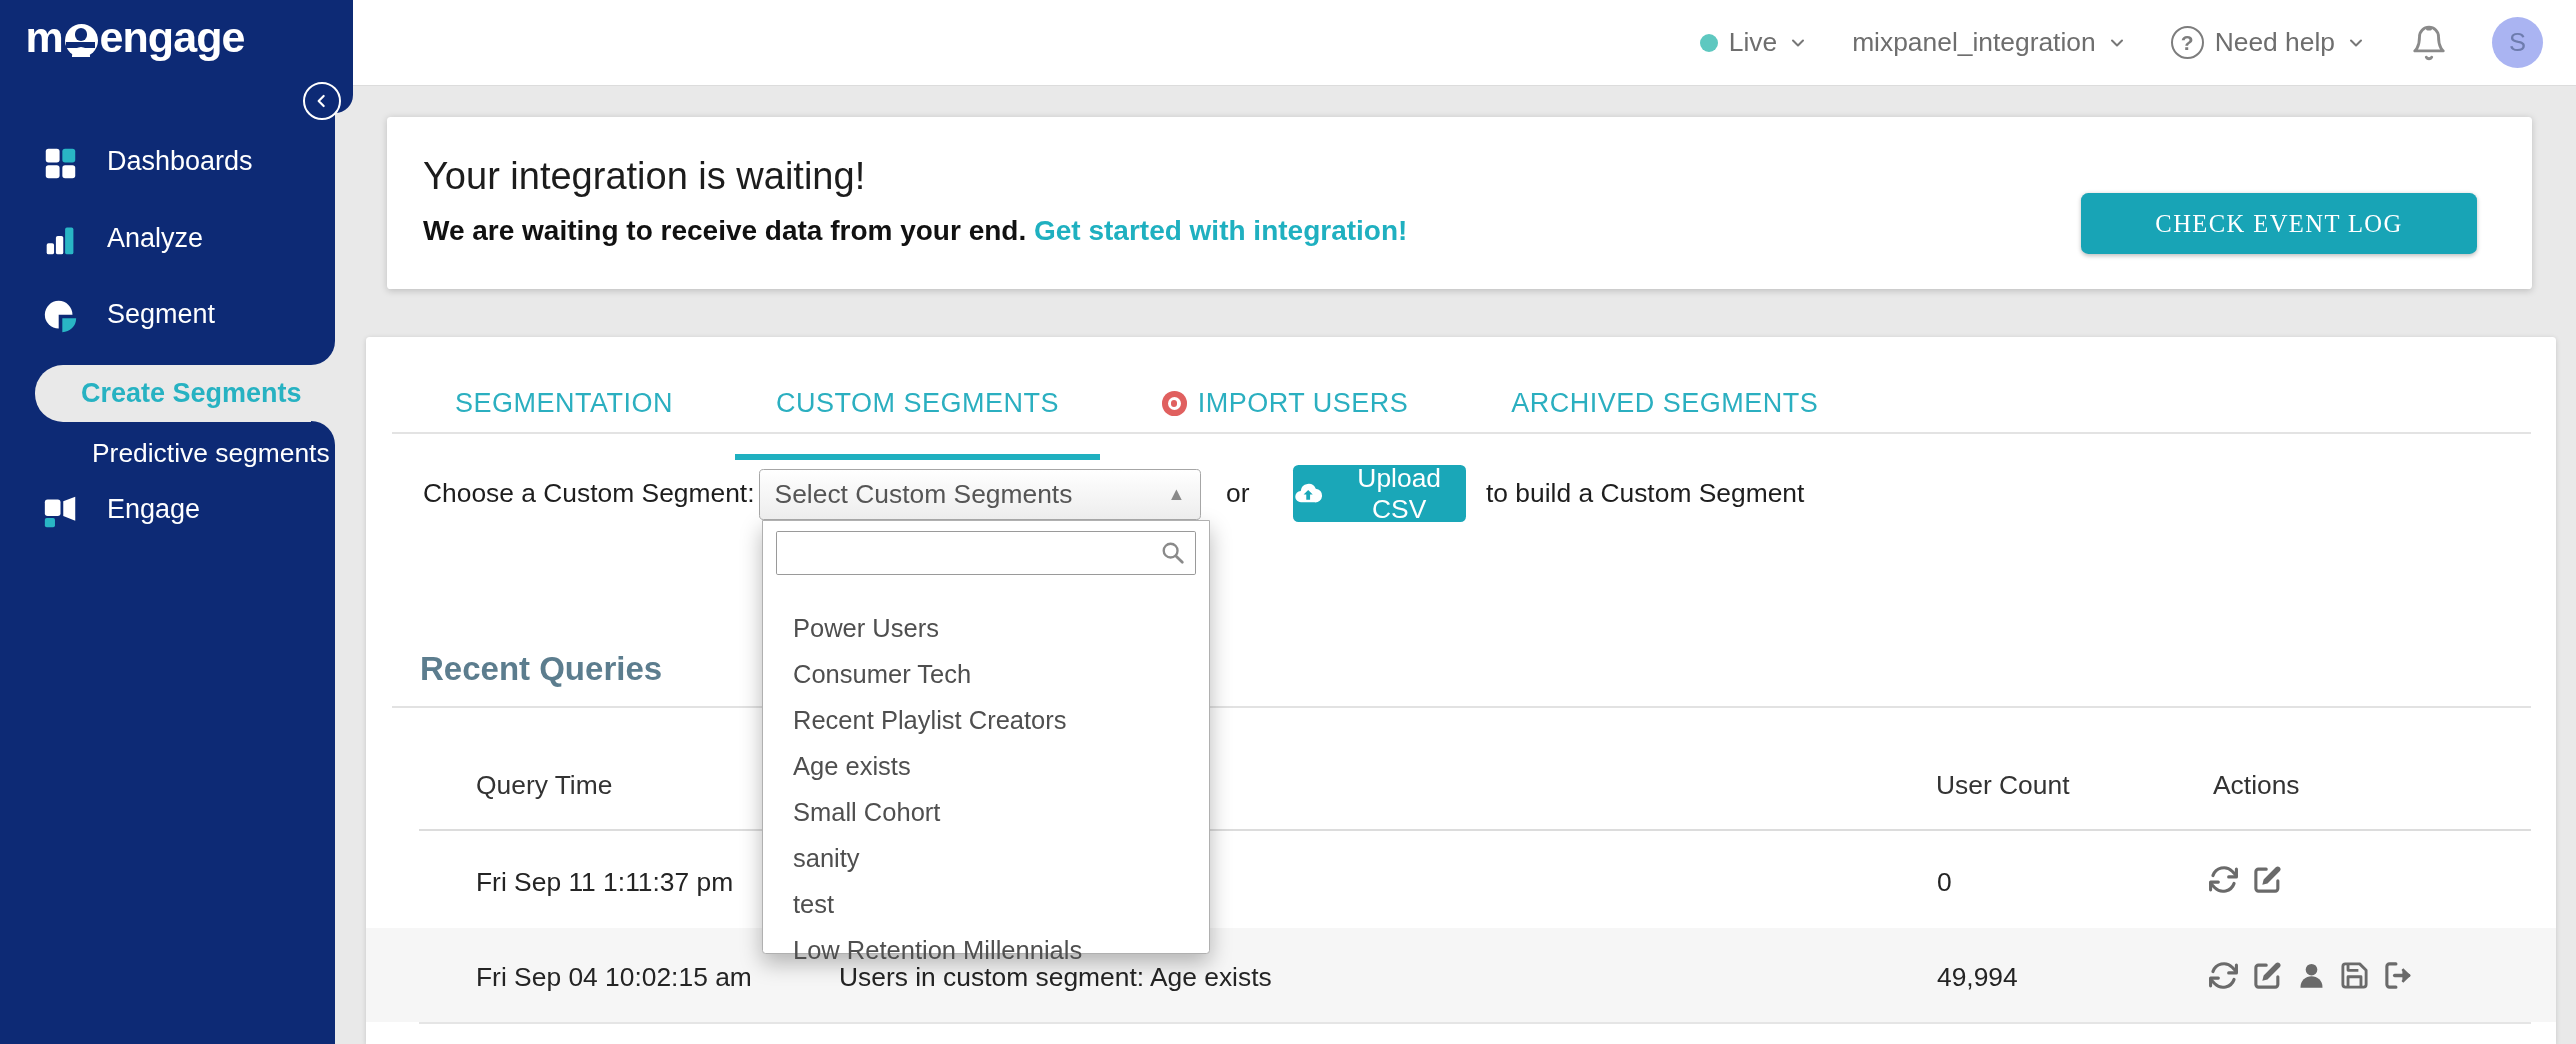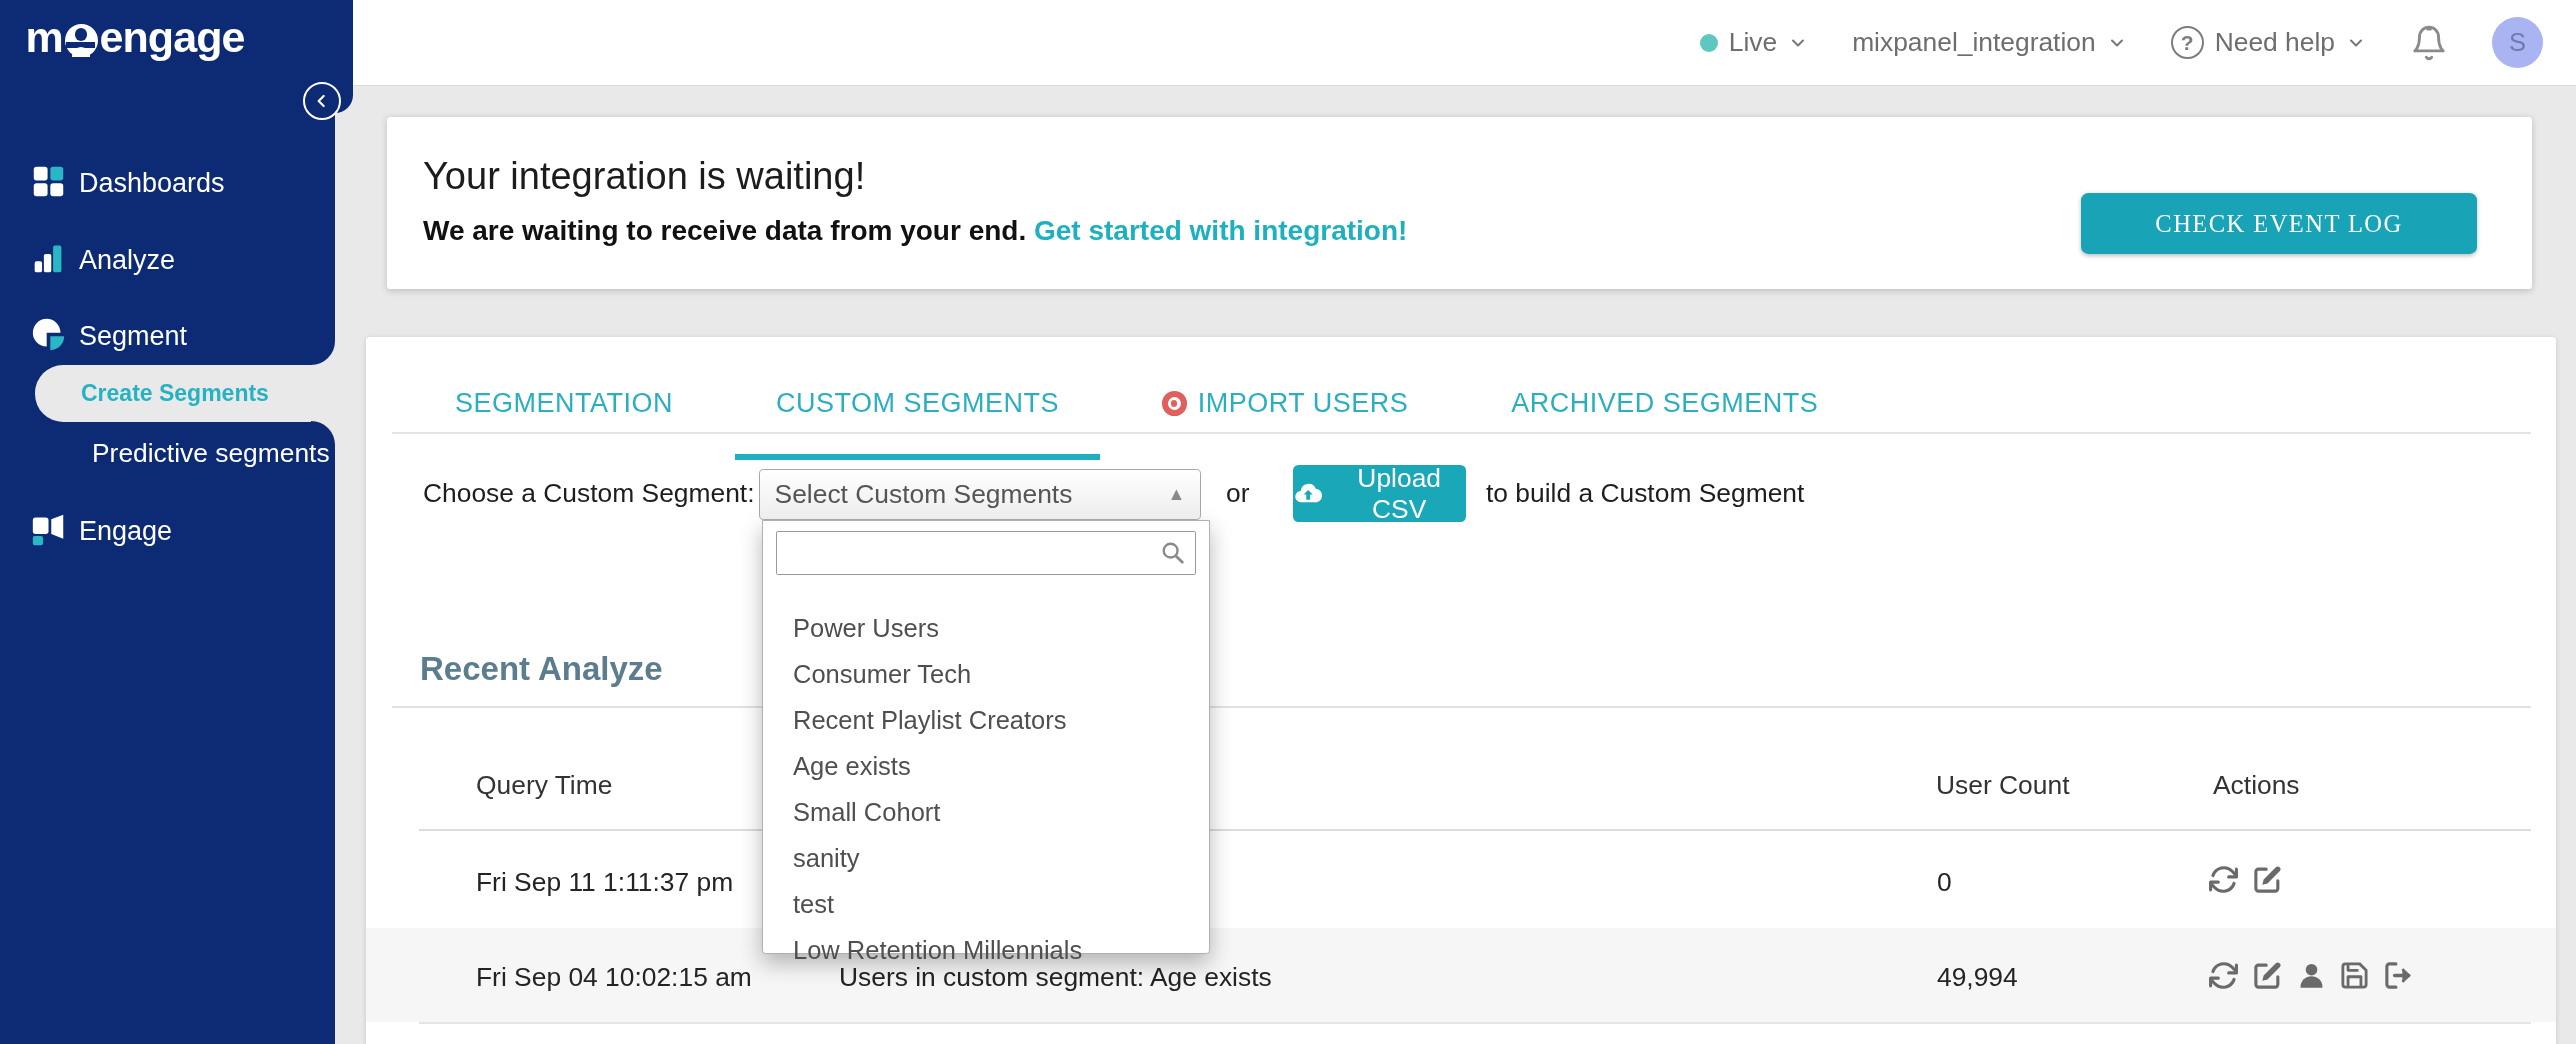--- a/index.html
+++ b/index.html
@@ -28,26 +28,26 @@
   .collapse-btn { position:absolute; left:303px; top:82px; width:38px; height:38px; border-radius:50%;
                   background:#0d2a75; border:2.7px solid #fff; z-index:6; display:flex;
                   align-items:center; justify-content:center; cursor:pointer; }
   .logo { position:absolute; left:25.5px; top:12.8px; display:flex; align-items:center;
           color:#fff; font-size:43px; font-weight:bold; letter-spacing:-0.9px; }
   .logo-o { position:relative; width:33px; height:33px; background:#fff; border-radius:50%; margin:5.5px 1.8px 0 1.8px; }
   .logo-o .head { position:absolute; left:10px; top:4.6px; width:12.8px; height:12.8px; background:#0d2a75; border-radius:50%; }
   .logo-o .band { position:absolute; left:1.8px; top:18px; width:29px; height:6.4px; background:#0d2a75; }
   .logo-o .shoulders { position:absolute; left:7.3px; top:23px; width:18px; height:10px; background:#fff;
                        border-radius:9px 9px 0 0; }
-  .nav-item { position:absolute; left:31px; display:flex; align-items:flex-end; gap:13px;
+  .nav-item { position:absolute; left:43px; display:flex; align-items:flex-start; gap:29px;
               color:#fff; font-size:27px; cursor:pointer; height:53px; }
   .nav-icon { width:35px; height:35px; flex:0 0 35px; }
   .pill { position:absolute; left:35px; top:365px; width:301px; height:57px; background:#e9e9e9;
           border-radius:28px 0 0 28px; display:flex; align-items:center; cursor:pointer; }
-  .pill-label { margin-left:46px; color:#27b2c2; font-size:23px; font-weight:bold; }
+  .pill-label { margin-left:46px; color:#27b2c2; font-size:27px; font-weight:bold; }
   .corner { position:absolute; right:0; width:24px; height:24px; background:#e9e9e9; }
   .corner .fill { width:100%; height:100%; background:#0d2a75; }
   .corner.c-top { top:341px; } .corner.c-top .fill { border-bottom-right-radius:24px; }
   .corner.c-bot { top:421px; } .corner.c-bot .fill { border-top-right-radius:24px; }
   .subnav { position:absolute; left:80px; color:#fff; font-size:26.4px; cursor:pointer;margin-left:12px; }
 
   
   .banner { position:absolute; left:387px; top:117px; width:2145px; height:172px; background:#fff;
             border-radius:3.6px; box-shadow:0 1.8px 7.3px rgba(0,0,0,0.18); z-index:2; }
   .banner-title { position:absolute; left:36px; top:38px; font-size:38px; color:#1c1c1c; }
@@ -249,21 +249,21 @@
     <div class="or-label">or</div>
     <button class="upload-btn">
       <svg width="33" height="33" viewBox="0 0 24 24">
         <path d="M6.5 19a4.5 4.5 0 0 1-.4-9A6.2 6.2 0 0 1 18 8.2 4.8 4.8 0 0 1 17.2 19H6.5z" fill="#fff"></path>
         <path d="M12 9.2l3.6 3.6h-2.1V17h-3v-4.2H8.4z" fill="#1aa7b8"></path>
       </svg>
       <span>Upload CSV</span>
     </button>
     <div class="suffix-label">to build a Custom Segment</div>
 
-    <div class="rq-title">Recent Analyze</div>
+    <div class="rq-title">Recent Queries</div>
     <div class="rq-divider"></div>
 
     <div class="th th-time">Query Time</div>
     <div class="th th-count">User Count</div>
     <div class="th th-actions">Actions</div>
     <div class="thead-divider"></div>
 
     <div class="td r1 td-time">Fri Sep 11 1:11:37 pm</div>
     <div class="td r1 td-count">0</div>
     <div class="actions-cell a1">

